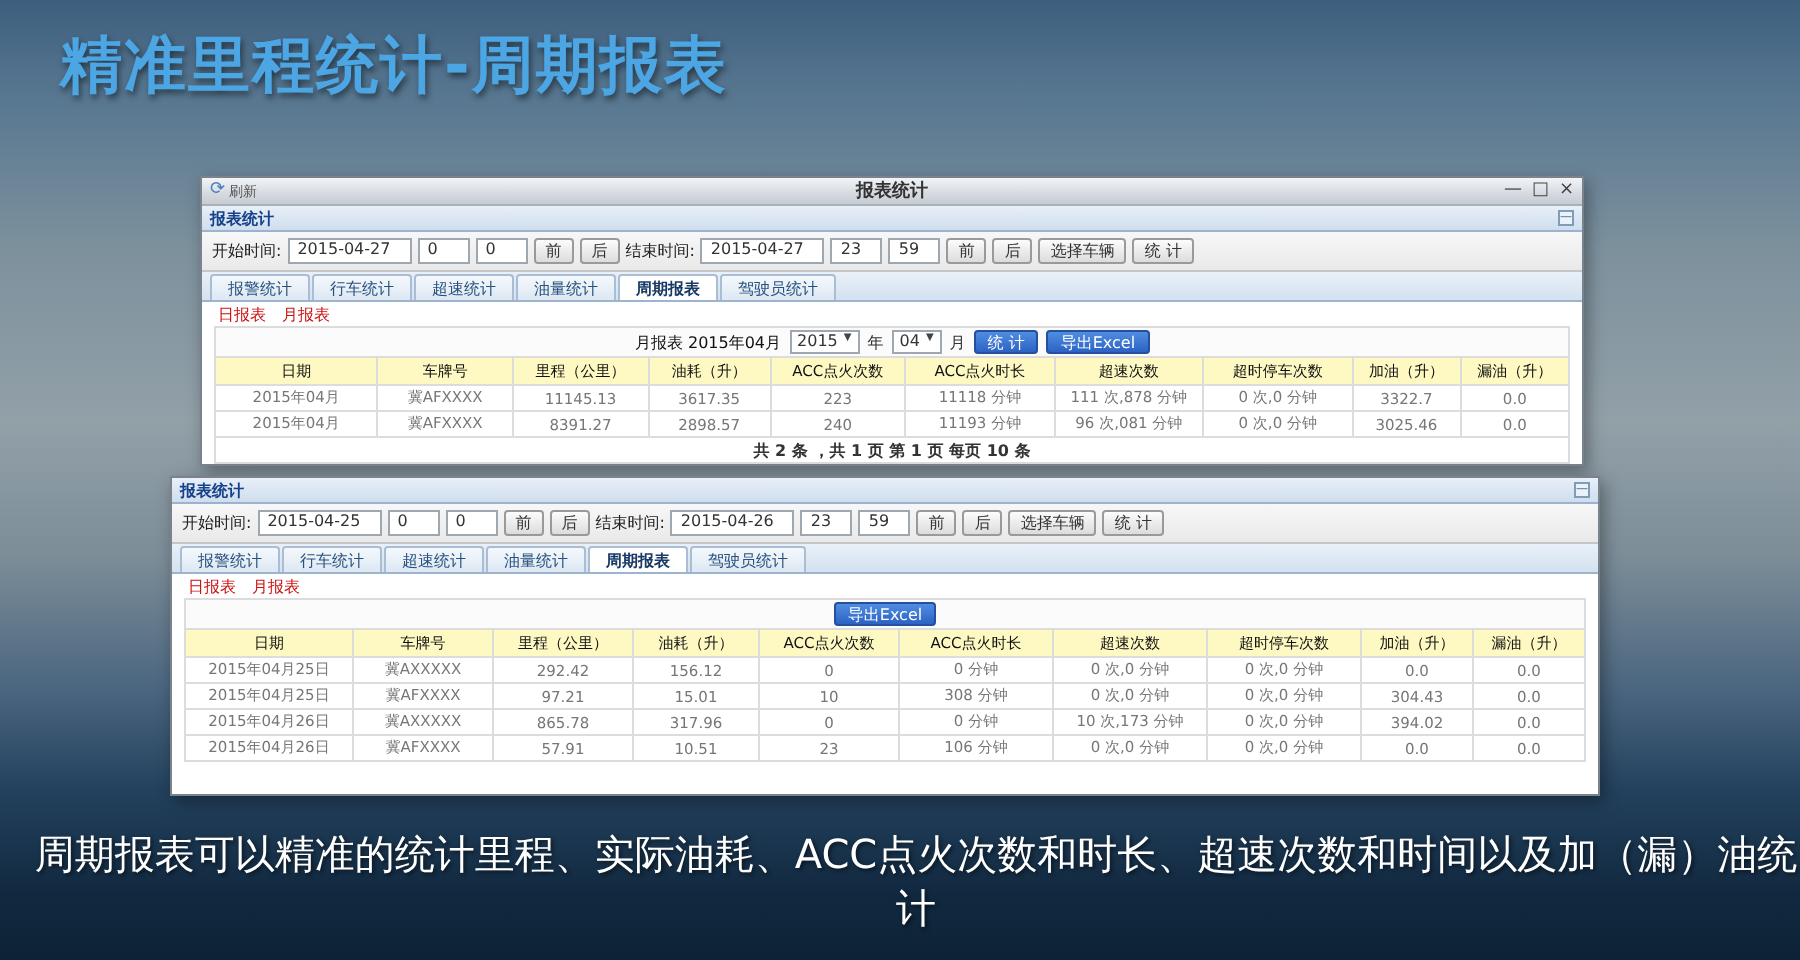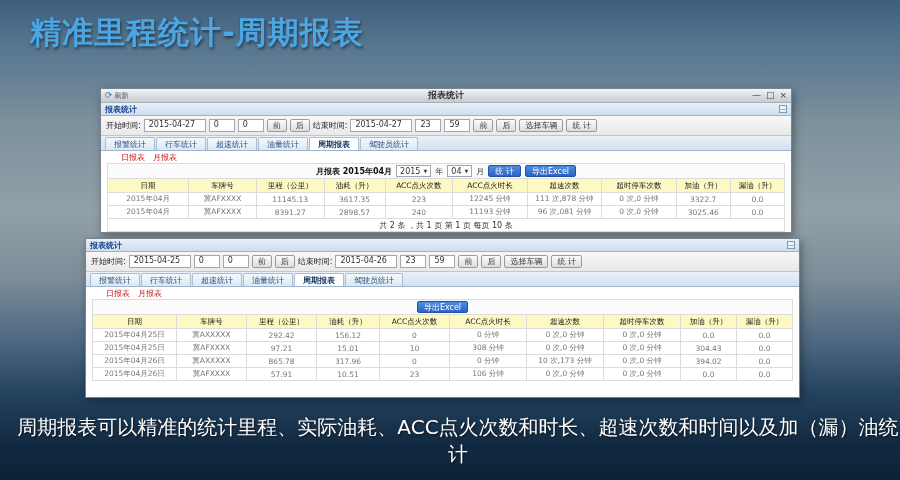--- a/index.html
+++ b/index.html
@@ -48,36 +48,36 @@
   .tbtn { display:inline-flex; align-items:center; justify-content:center; height:13px; padding:0 5px;
     background:linear-gradient(180deg,#fcfcfc,#dcdcdc); border:1px solid #9a9a9a; border-radius:2px;
     font-size:8px; color:#333; cursor:pointer; }
   
   .tabs { height:15px; display:flex; align-items:flex-end; gap:1px; padding:1px 4px 0;
     background:linear-gradient(180deg,#e9f0f8,#d4e1ef); border-bottom:1px solid #9cb4cf; }
   .tab { height:13px; display:flex; align-items:center; padding:0 8px; border:1px solid #a9bdd4; border-bottom:none;
     background:linear-gradient(180deg,#f4f8fc,#dde8f3); color:#2a508a; color:#28527f; cursor:pointer; border-radius:2px 2px 0 0; }
   .tab.active { background:#fff; font-weight:bold; color:#1a3a66; }
   
-  .links { height:12px; display:flex; align-items:center; gap:8px; padding:0 8px; background:#fff;margin-left:12px; }
+  .links { height:12px; display:flex; align-items:center; gap:8px; padding:0 8px; background:#fff; }
   .links a { color:#cc1111; font-size:8px; text-decoration:none; cursor:pointer; }
   .table-title { height:15px; display:flex; align-items:center; justify-content:center; gap:4px;
     background:#fbfbfb; border:1px solid #dcdcdc; border-bottom:none; margin:0 6px; font-size:8px; }
-  .table-title b { font-weight:bold; color:#111; }
-  .mini-select { display:inline-flex; align-items:center; gap:3px; border:1px solid #9fa8b1; background:#fff;
+  .table-title b { font-weight:normal; color:#111; }
+  .mini-select { display:inline-flex; gap:3px; border:1px solid #9fa8b1; background:#fff;
     height:12px; padding:0 3px; cursor:pointer; }
   .mini-select i { font-style:normal; font-size:5px; color:#444; }
   .blue-btn { display:inline-flex; align-items:center; height:12px; padding:0 6px; background:linear-gradient(180deg,#4f8de0,#2c63c4);
     color:#fff; border:1px solid #24509e; border-radius:2px; font-size:8px; cursor:pointer; }
   table { width:calc(100% - 12px); margin:0 6px; border-collapse:collapse; table-layout:fixed; font-size:7.5px; }
   th,td { border:1px solid #dcdcdc; text-align:center; overflow:hidden; white-space:nowrap; }
   th { height:14px; color:#111; font-weight:normal; background:#fef9c3; }
   td { height:13px; color:#777; }
   .table-footer { height:13px; display:flex; align-items:center; justify-content:center; gap:2px;
-    border:1px solid #dcdcdc; border-top:none; margin:0 6px; color:#333; font-size:8px; }
+    border:1px solid #dcdcdc; border-top:none; margin:0 6px; color:#333; font-size:8px;font-weight:bold; }
 </style>
 </head>
 <body>
 
 <div class="page-title">精准里程统计-周期报表</div>
 
 <div class="window win1">
   <div class="titlebar">
     <span class="tb-left">
       <span class="refresh-icon">⟳</span>
@@ -200,21 +200,21 @@
           <th>漏油（升）</th>
         </tr>
       </thead>
     <tbody>
         <tr>
           <td>2015年04月</td>
           <td>冀AFXXXX</td>
           <td>11145.13</td>
           <td>3617.35</td>
           <td>223</td>
-          <td>12245 分钟</td>
+          <td>11118 分钟</td>
           <td>111 次,878 分钟</td>
           <td>0 次,0 分钟</td>
           <td>3322.7</td>
           <td>0.0</td>
         </tr>
         <tr>
           <td>2015年04月</td>
           <td>冀AFXXXX</td>
           <td>8391.27</td>
           <td>2898.57</td>

